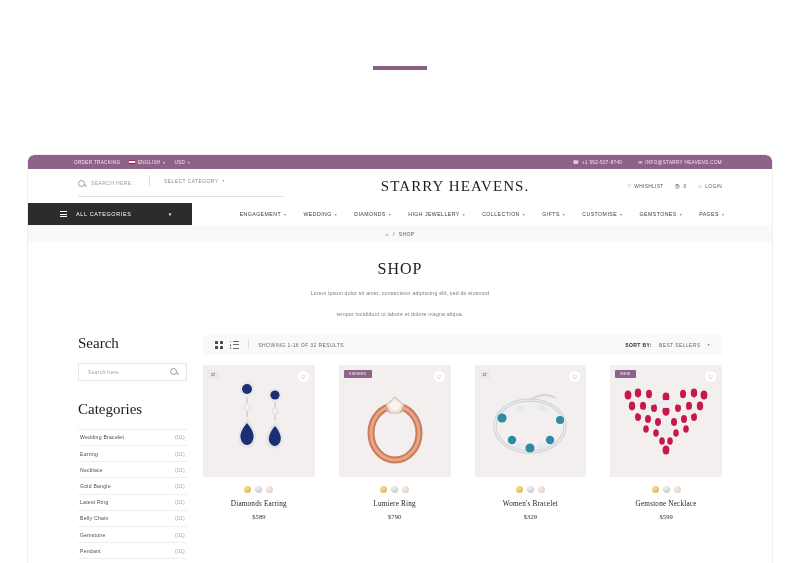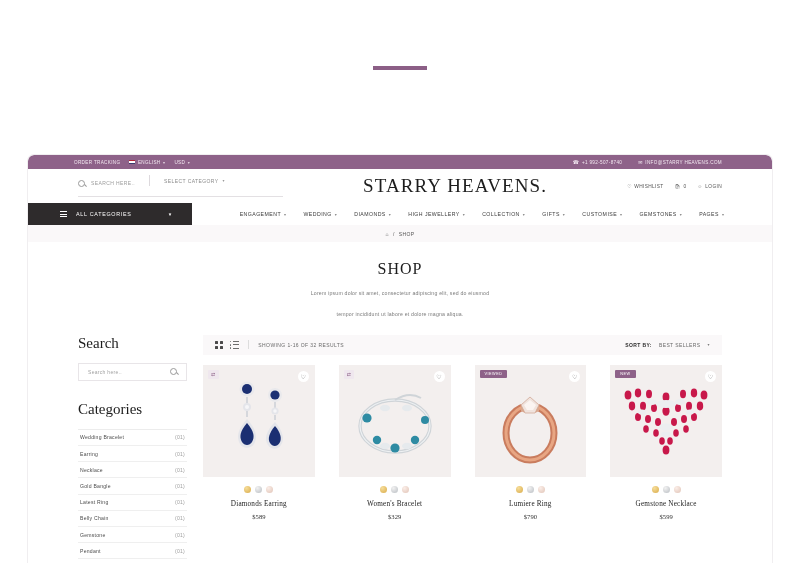--- a/index.html
+++ b/index.html
@@ -74,21 +74,21 @@
     content: ""; position: absolute; width: 3px; height: 1px; background: #9a9a9a;
     transform: rotate(45deg); right: -3px; bottom: 0;
   }
   .search-ph { font-size: 5px; color: #9c9c9c; letter-spacing: .4px; margin-left: 6px; }
   .divline { width: 1px; height: 11px; background: #ddd9dd; margin: 0 14px 5px; }
   .selcat { font-size: 5px; color: #8b8b8b; letter-spacing: .4px; display:flex; align-items:center; gap:4px; margin-bottom:5px;}
   .logo {
     flex: 1;
     text-align: center;
     font-family: "Liberation Serif", serif;
-    font-size: 19px;
+    font-size: 15px;
     letter-spacing: 1.1px;
     color: #1d1d1d;
   }
   .acctrow { display: flex; align-items: center; gap: 11px; font-size: 4.8px; color: #555; letter-spacing: .35px; }
   .acct { display: flex; align-items: center; gap: 2.5px; white-space: nowrap; }
 
   
   .navrow { height: 22px; display: flex; align-items: stretch; background: #fff; }
   .allcat {
     width: 164px; background: #2e2b2c; color: #fff;
@@ -413,20 +413,42 @@
             <span class="sw gold"></span>
             <span class="sw silver"></span>
             <span class="sw rose"></span>
           </div>
           <div class="pname">Diamonds Earring</div>
           <div class="pprice">$589</div>
         </div>
 
         <div class="card">
           <div class="thumb">
+            <span class="badge">VIEWED</span>
+            <span class="wish">♡</span>
+            <svg width="78" height="92" viewBox="0 0 78 92">
+              <ellipse cx="39" cy="58" rx="24" ry="27" fill="none" stroke="#c97c5e" stroke-width="7"></ellipse>
+              <ellipse cx="39" cy="58" rx="24" ry="27" fill="none" stroke="#e8a683" stroke-width="3"></ellipse>
+              <path d="M30 30 L39 22 L48 30 L44 38 L34 38 Z" fill="#f0e3dd" stroke="#d9b7a8" stroke-width="1"></path>
+              <path d="M33 30 L39 25 L45 30 L42 35 L36 35 Z" fill="#fbf4f1"></path>
+              <path d="M30 30 L34 38 L30 36 Z" fill="#d8a78e"></path>
+              <path d="M48 30 L44 38 L48 36 Z" fill="#d8a78e"></path>
+            </svg>
+          </div>
+          <div class="swatches">
+            <span class="sw gold"></span>
+            <span class="sw silver"></span>
+            <span class="sw rose"></span>
+          </div>
+          <div class="pname">Lumiere Ring</div>
+          <div class="pprice">$790</div>
+        </div>
+
+        <div class="card">
+          <div class="thumb">
             <span class="badge icoonly">⇄</span>
             <span class="wish">♡</span>
             <svg width="92" height="82" viewBox="0 0 92 82">
               <ellipse cx="46" cy="46" rx="35" ry="26" fill="none" stroke="#cfd4d8" stroke-width="3.4"></ellipse>
               <ellipse cx="46" cy="46" rx="35" ry="26" fill="none" stroke="#eef1f3" stroke-width="1.2"></ellipse>
               <path d="M46 20 q14 -9 26 -2" fill="none" stroke="#cfd4d8" stroke-width="2"></path>
               <circle cx="18" cy="38" r="4.6" fill="#2e8ba3"></circle>
               <circle cx="28" cy="60" r="4.2" fill="#2e8ba3"></circle>
               <circle cx="46" cy="68" r="4.6" fill="#2e8ba3"></circle>
               <circle cx="66" cy="60" r="4.2" fill="#2e8ba3"></circle>
@@ -437,42 +459,20 @@
               <ellipse cx="58" cy="66" rx="5" ry="3.2" fill="#e6eaed"></ellipse>
             </svg>
           </div>
           <div class="swatches">
             <span class="sw gold"></span>
             <span class="sw silver"></span>
             <span class="sw rose"></span>
           </div>
           <div class="pname">Women's Bracelet</div>
           <div class="pprice">$329</div>
-        </div>
-
-        <div class="card">
-          <div class="thumb">
-            <span class="badge">VIEWED</span>
-            <span class="wish">♡</span>
-            <svg width="78" height="92" viewBox="0 0 78 92">
-              <ellipse cx="39" cy="58" rx="24" ry="27" fill="none" stroke="#c97c5e" stroke-width="7"></ellipse>
-              <ellipse cx="39" cy="58" rx="24" ry="27" fill="none" stroke="#e8a683" stroke-width="3"></ellipse>
-              <path d="M30 30 L39 22 L48 30 L44 38 L34 38 Z" fill="#f0e3dd" stroke="#d9b7a8" stroke-width="1"></path>
-              <path d="M33 30 L39 25 L45 30 L42 35 L36 35 Z" fill="#fbf4f1"></path>
-              <path d="M30 30 L34 38 L30 36 Z" fill="#d8a78e"></path>
-              <path d="M48 30 L44 38 L48 36 Z" fill="#d8a78e"></path>
-            </svg>
-          </div>
-          <div class="swatches">
-            <span class="sw gold"></span>
-            <span class="sw silver"></span>
-            <span class="sw rose"></span>
-          </div>
-          <div class="pname">Lumiere Ring</div>
-          <div class="pprice">$790</div>
         </div>
 
         <div class="card">
           <div class="thumb">
             <span class="badge">NEW</span>
             <span class="wish">♡</span>
             <svg width="100" height="80" viewBox="0 0 100 80">
               <g fill="#c8184a">
                 <ellipse cx="12" cy="14" rx="3.4" ry="4.6"></ellipse>
                   <ellipse cx="22" cy="12" rx="3.2" ry="4.4"></ellipse>

